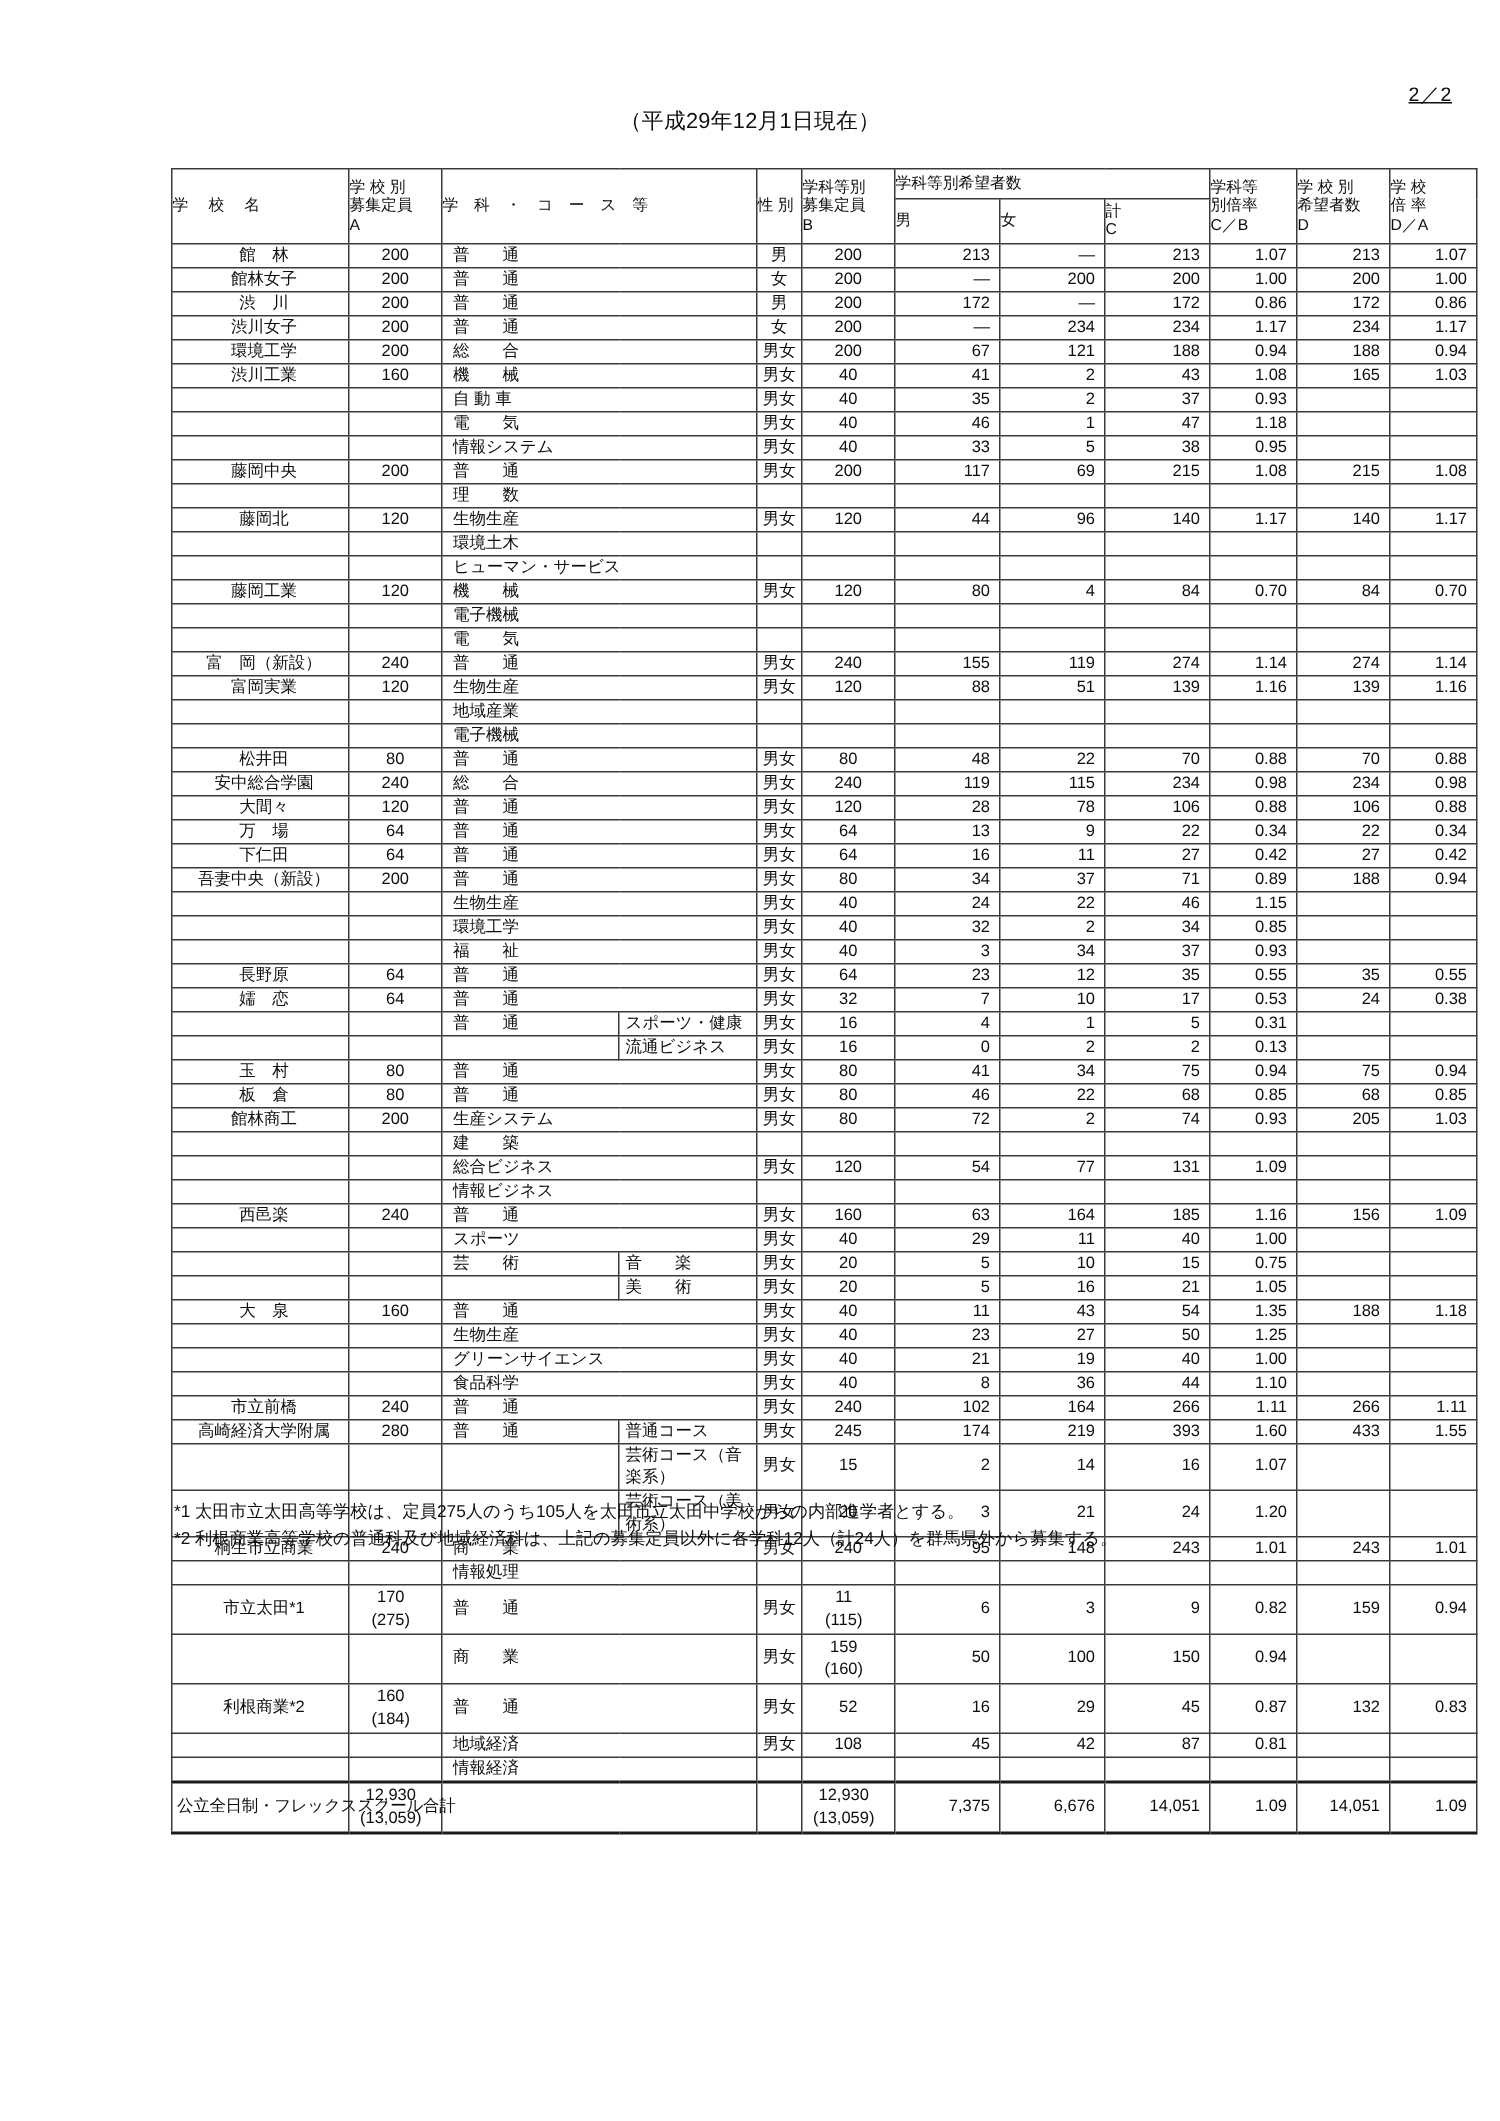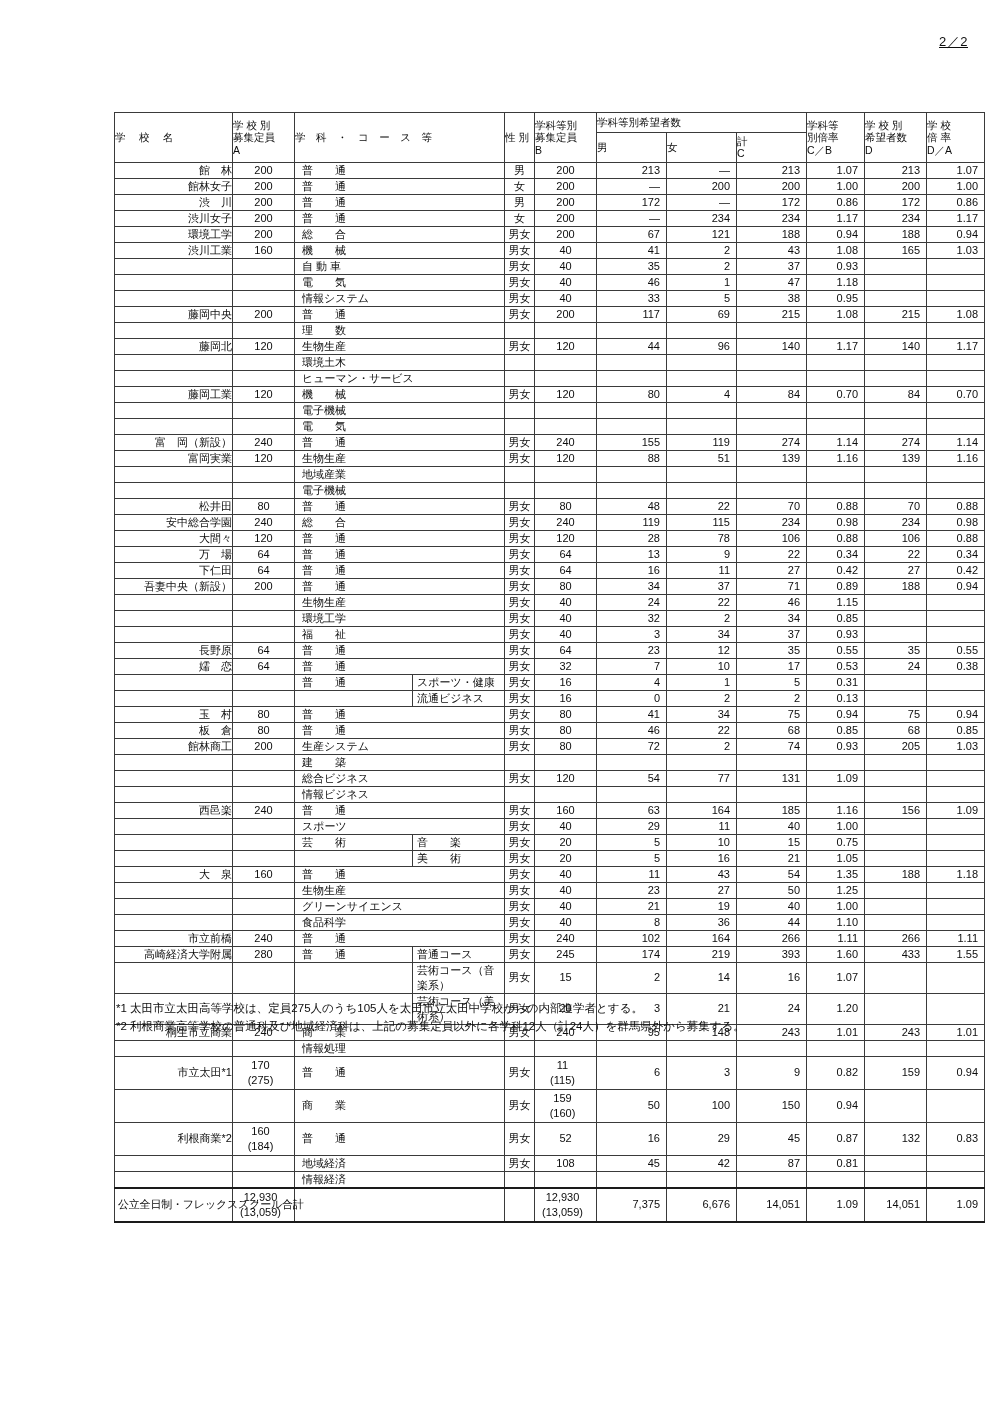--- a/index.html
+++ b/index.html
@@ -7,21 +7,21 @@
     width:1000px; height:1414px;
     background:#ffffff;
     font-family:"Liberation Sans","DejaVu Sans",sans-serif;
     color:#0d0d0d;
     position:relative;
     overflow:hidden;
   }
   .page { position:relative; width:1000px; height:1414px; }
 
   .page-no {
-    position:absolute; top:33px; right:32px;
+    position:absolute; top:54px; right:32px;
     font-size:13px; letter-spacing:0.5px;text-decoration:underline;
   }
 
   .titles { text-align:center; margin:0; padding-top:66px; }
   .title-main { font-size:14.5px; letter-spacing:0.2px; white-space:nowrap; }
   .title-sub  { font-size:14.5px; margin-top:5px; letter-spacing:0.2px; }
 
   .table-wrap { position:absolute; left:114px; top:112px; width:772px; }
 
   table.grid { border-collapse:collapse; width:772px; table-layout:fixed; }
@@ -50,21 +50,21 @@
   col.c-sub    { width:92px; }
   col.c-sex    { width:30px; }
   col.c-capB   { width:62px; }
   col.c-male   { width:70px; }
   col.c-female { width:70px; }
   col.c-total  { width:70px; }
   col.c-rcb    { width:58px; }
   col.c-dcount { width:62px; }
   col.c-rda    { width:58px; }
 
-  .t-school { text-align:right; padding-left:5px !important; }
+  .t-school { text-align:center; padding-left:5px !important; }
   .t-course { text-align:left; padding-left:7px !important; }
   .t-sub    { text-align:left; padding-left:4px !important; }
   .t-sex    { text-align:center; font-size:10px; }
   .t-num    { text-align:right; padding-right:6px !important; }
   .t-numc   { text-align:center; }
   .hdr-spaced { letter-spacing:0.5em; }
 
   .thick-top { border-top:2px solid #1a1a1a !important; }
   .thick-bot { border-bottom:2px solid #1a1a1a !important; }
   .grp-top   { border-top:1.6px solid #262626 !important; }
@@ -91,20 +91,21 @@
   }
 </style>
 </head>
 <body>
 
 <div class="page">
 
   <div class="page-no">2／2</div>
 
   <div class="titles">
+    <div class="title-sub">（平成29年12月1日現在）</div>
   </div>
 
   <div class="table-wrap">
     <table class="grid">
       <colgroup>
         <col class="c-school">
           <col class="c-capA">
           <col class="c-course">
           <col class="c-sub">
         <col class="c-sex">

